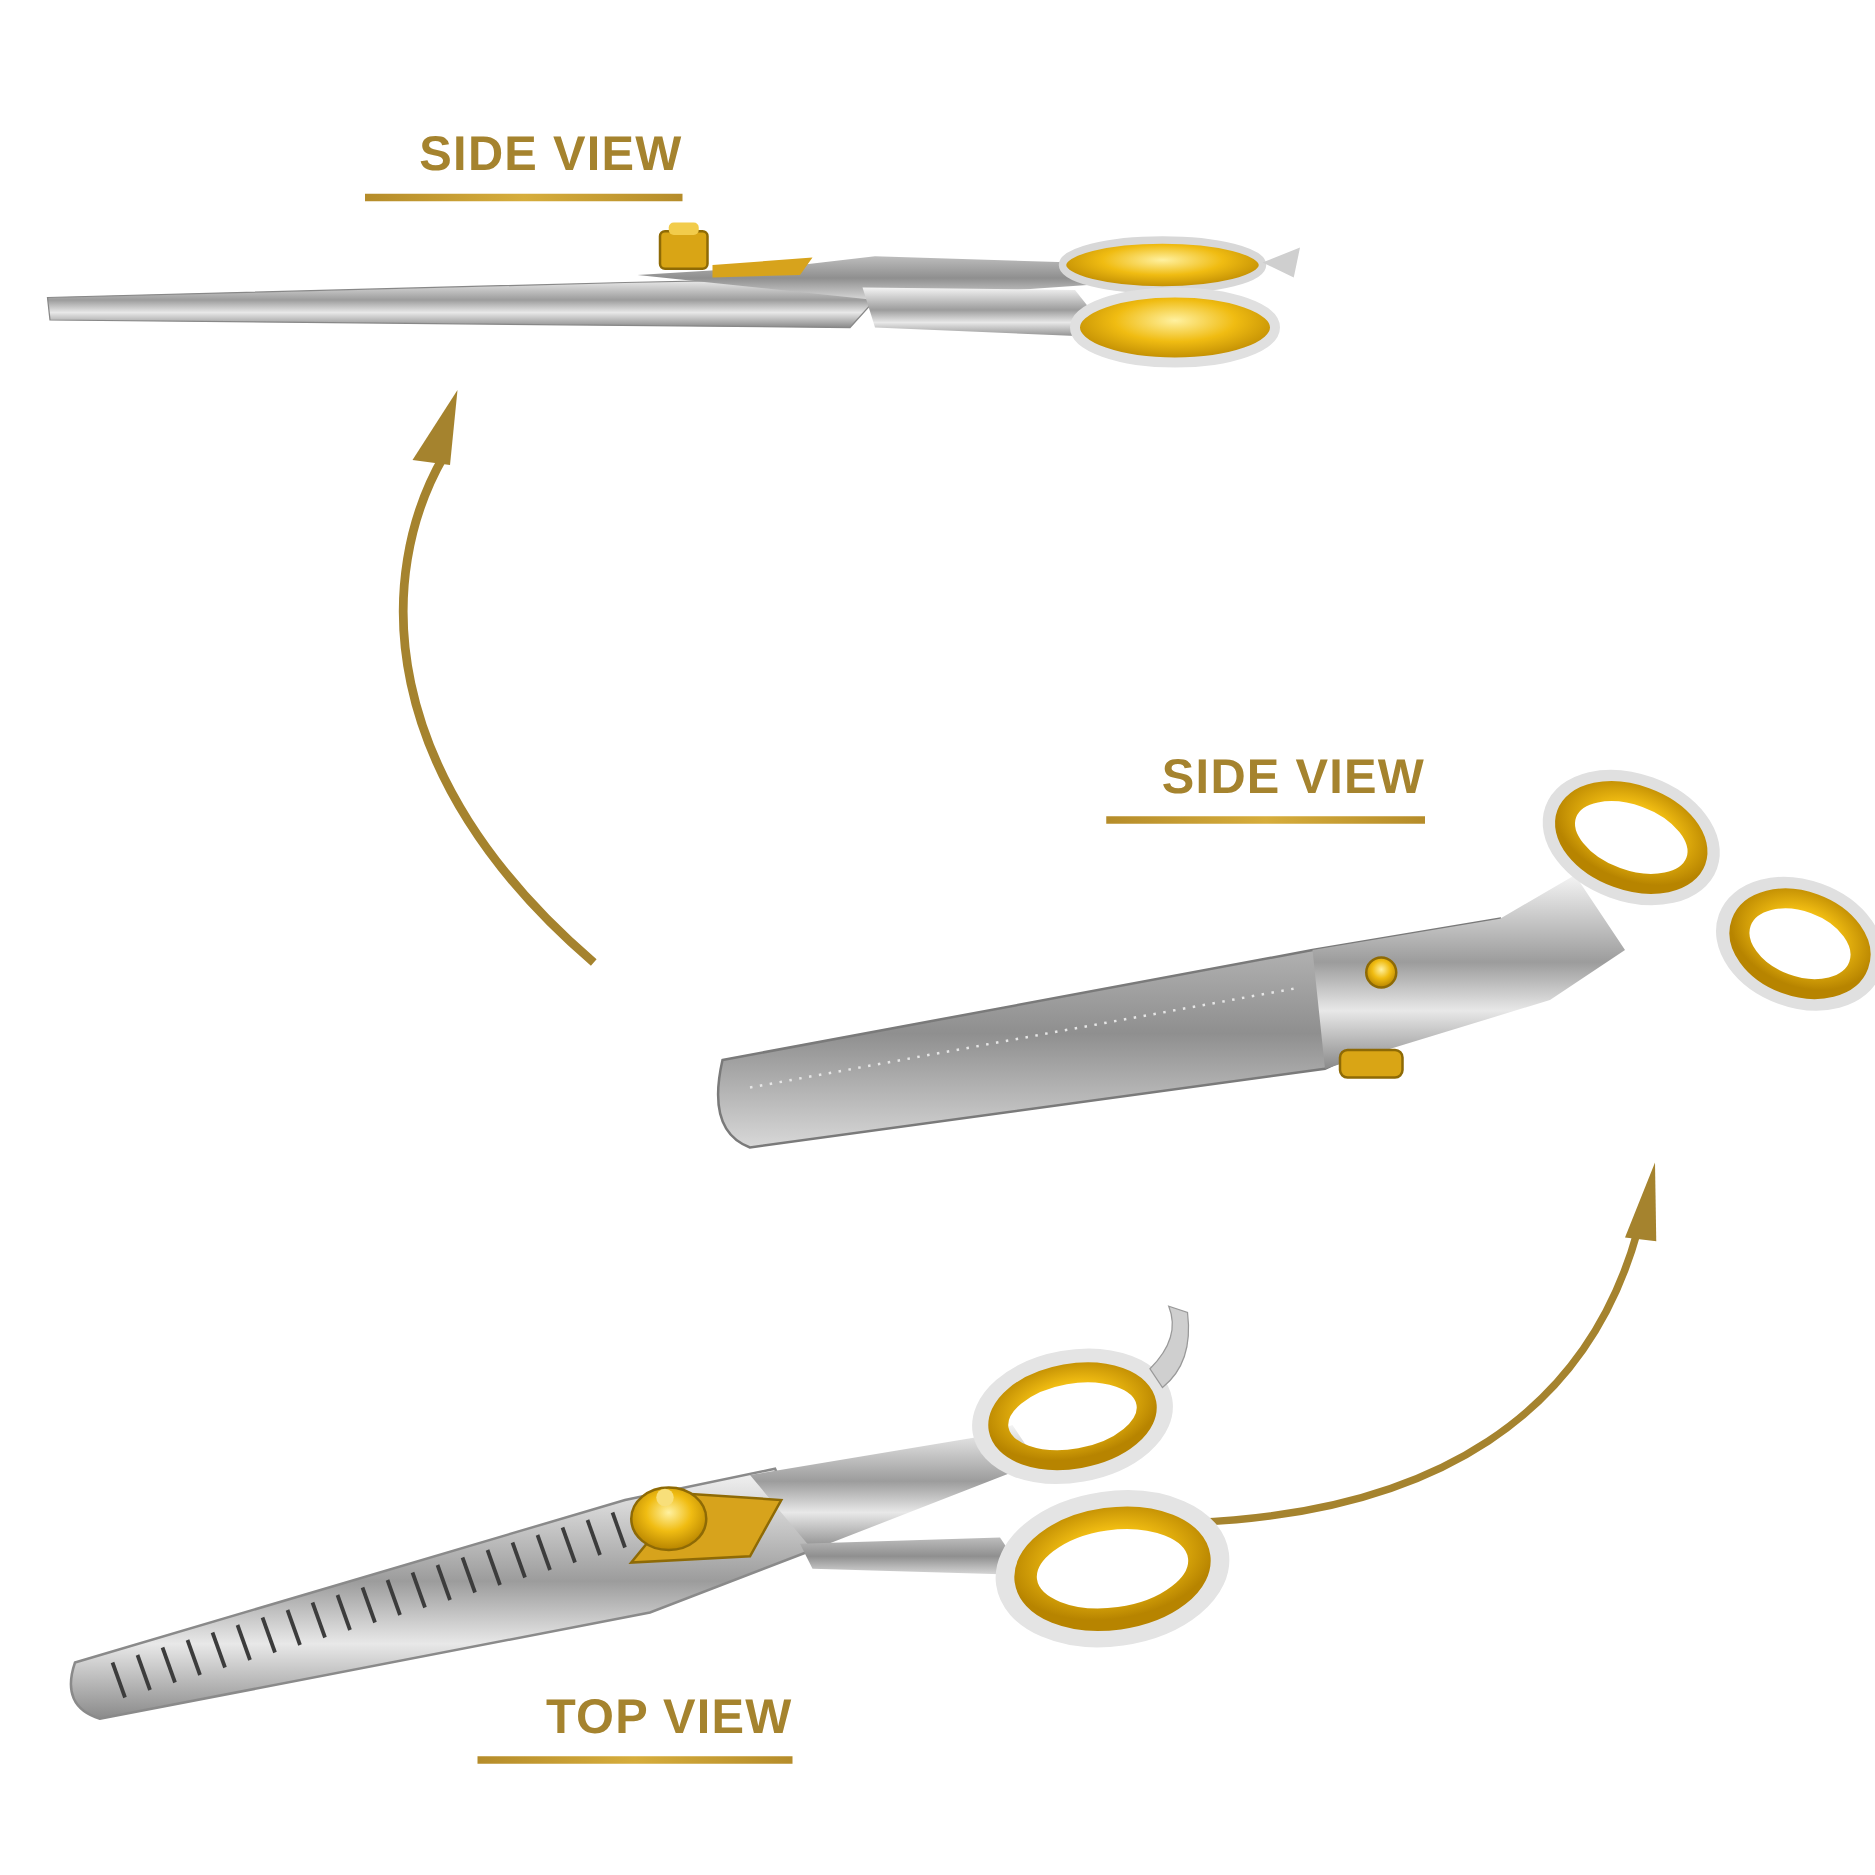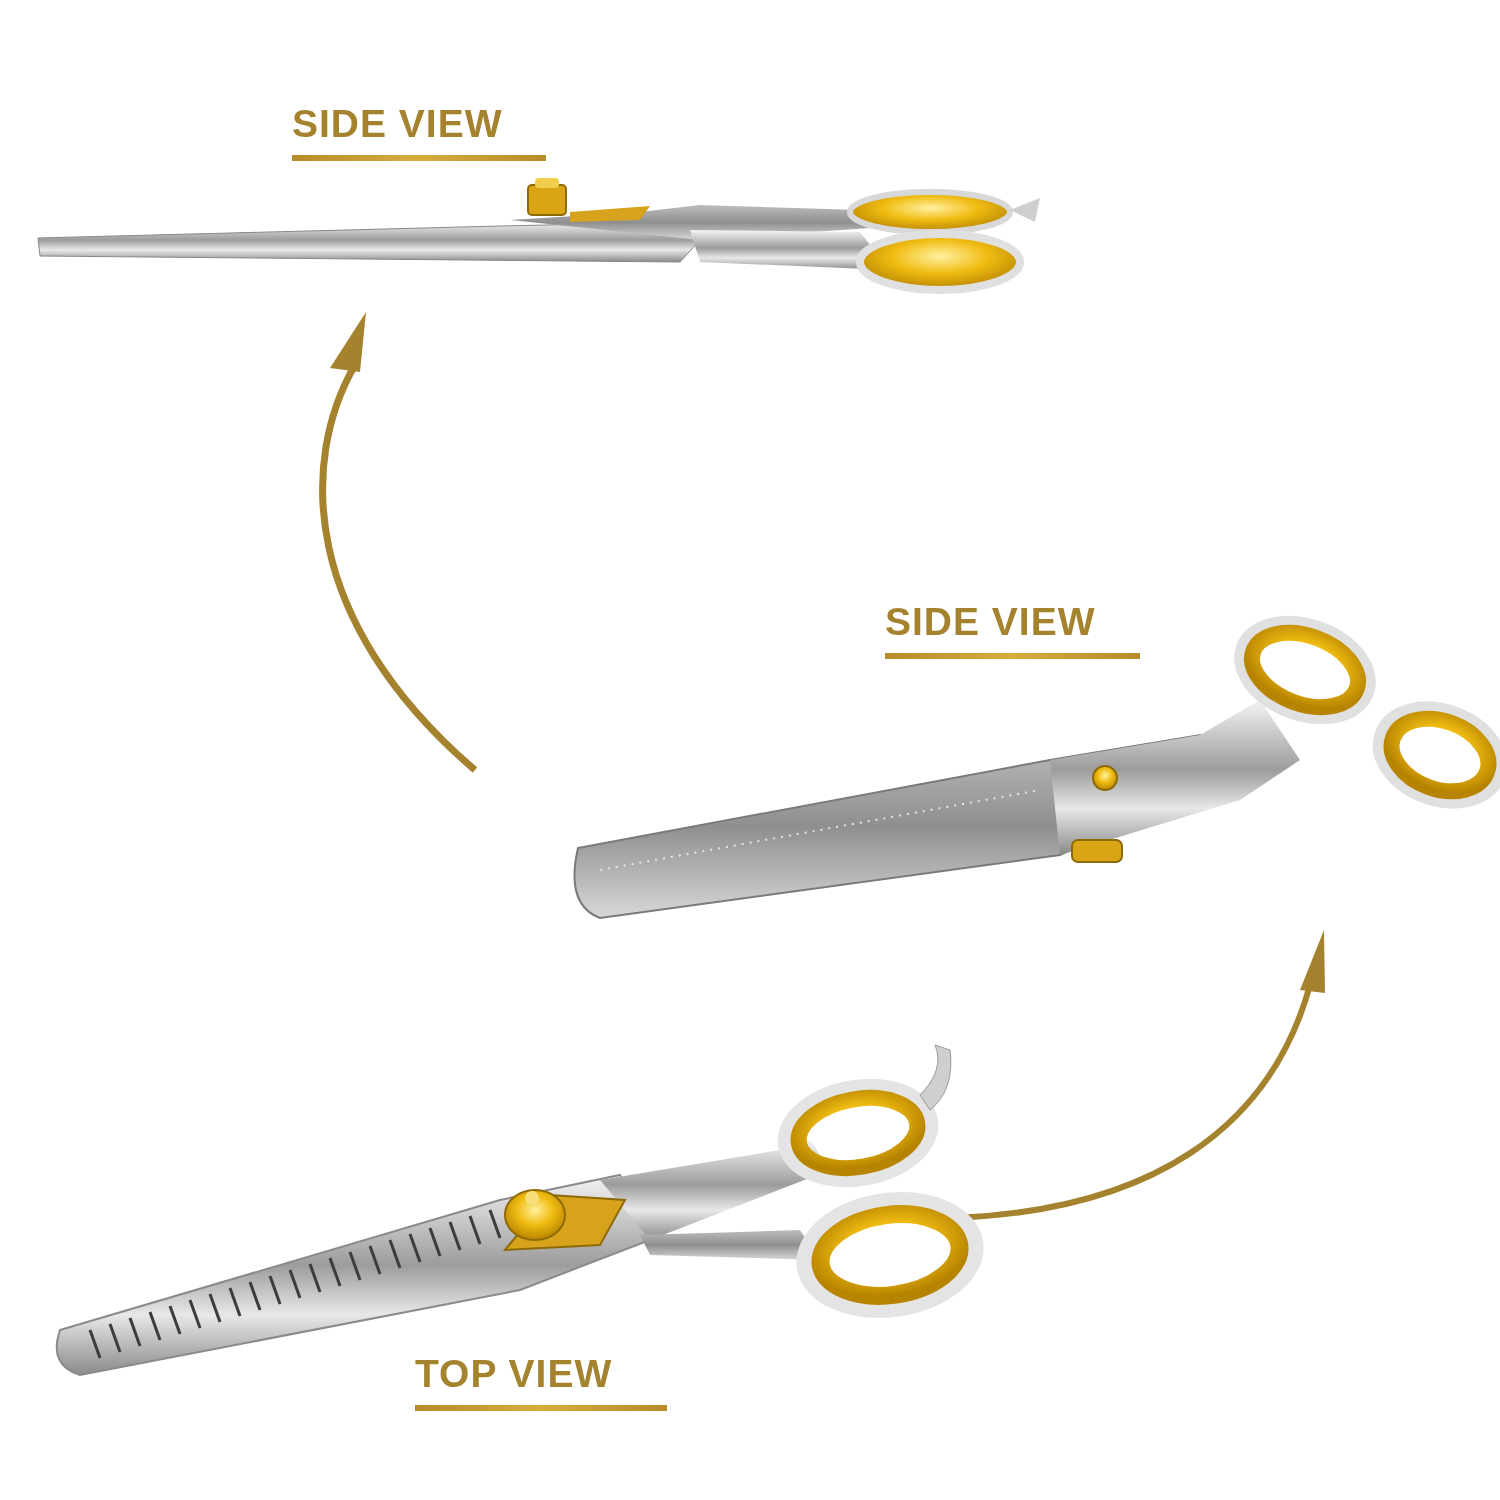--- a/index.html
+++ b/index.html
@@ -1,17 +1,17 @@
 <!DOCTYPE html>
 <html><head>
 <meta charset="utf-8">
 <style>
   html, body { margin:0; padding:0; background:#ffffff; }
   body { width:1500px; height:1500px; position:relative; overflow:hidden; font-family:"Liberation Sans", sans-serif; }
-  .label { position:absolute; text-align:left; }
+  .label { position:absolute; text-align:right; }
   .label-text { font-family:"Liberation Sans", sans-serif; font-weight:bold; font-size:39px; color:#a5832e; letter-spacing:1px; display:block; line-height:1; }
   .label-line { display:block; height:6px; background:linear-gradient(90deg,#b58c2a,#d6ad3c,#b58c2a); margin-top:12px; }
   svg.art { position:absolute; left:0; top:0; }
 </style>
 </head>
 <body>
 
 <svg class="art" width="1500" height="1500" viewBox="0 0 1500 1500">
   <defs>
     <linearGradient id="steel" x1="0" y1="0" x2="0" y2="1">
@@ -109,16 +109,16 @@
 <div class="label" style="left:292px; top:104px; width:254px;">
   <span class="label-text">SIDE VIEW</span>
   <span class="label-line"></span>
 </div>
 
 <div class="label" style="left:885px; top:602px; width:255px;">
   <span class="label-text">SIDE VIEW</span>
   <span class="label-line"></span>
 </div>
 
-<div class="label" style="left:415px; top:1354px; width:252px;">
+<div class="label" style="left:382px; top:1354px; width:252px;">
   <span class="label-text">TOP VIEW</span>
   <span class="label-line"></span>
 </div>
 
 </body></html>

